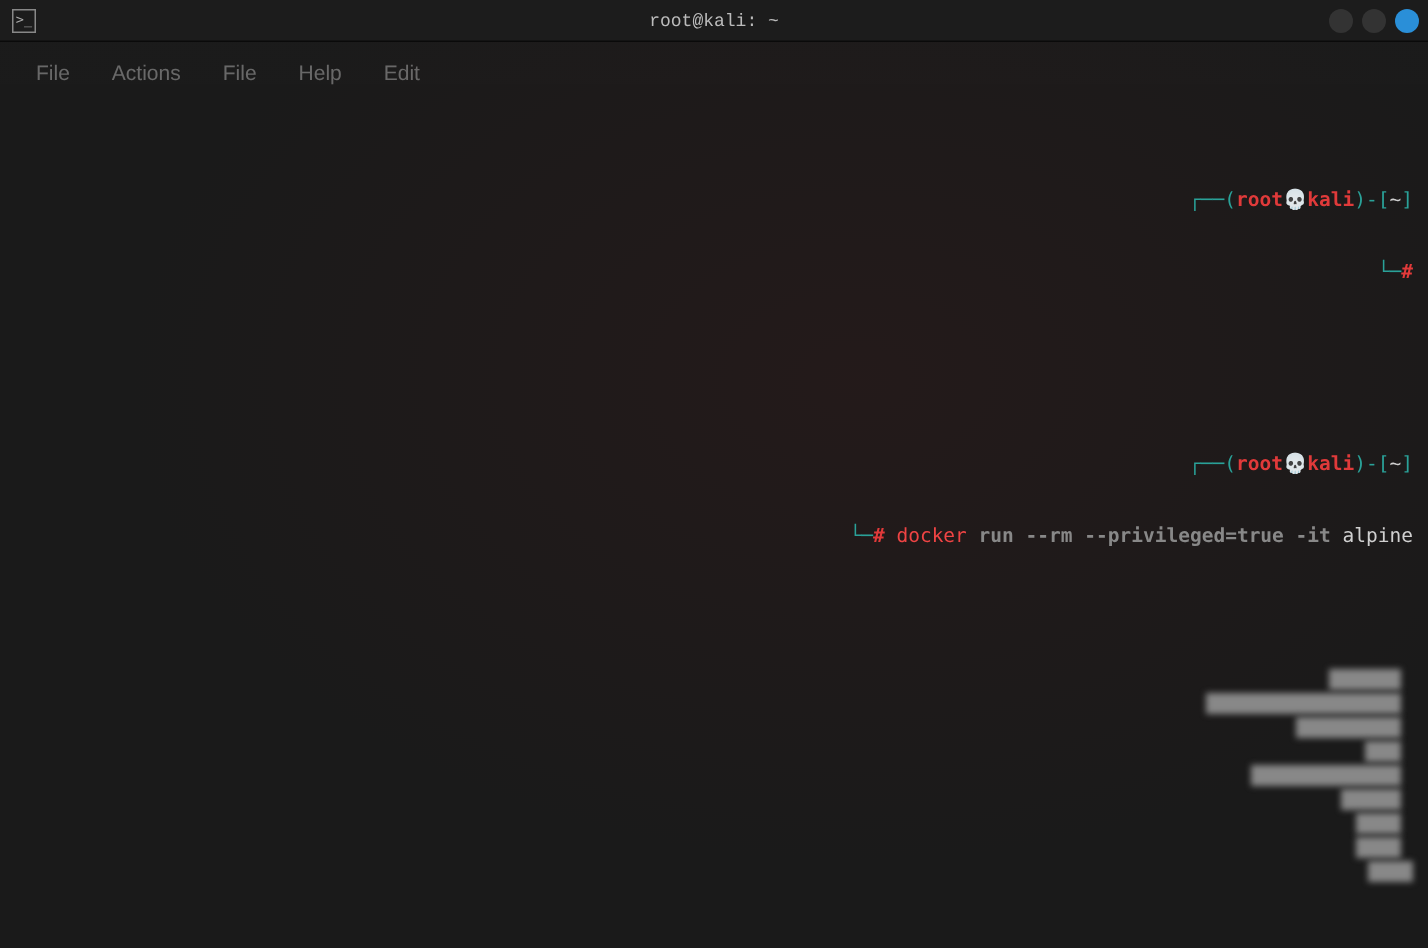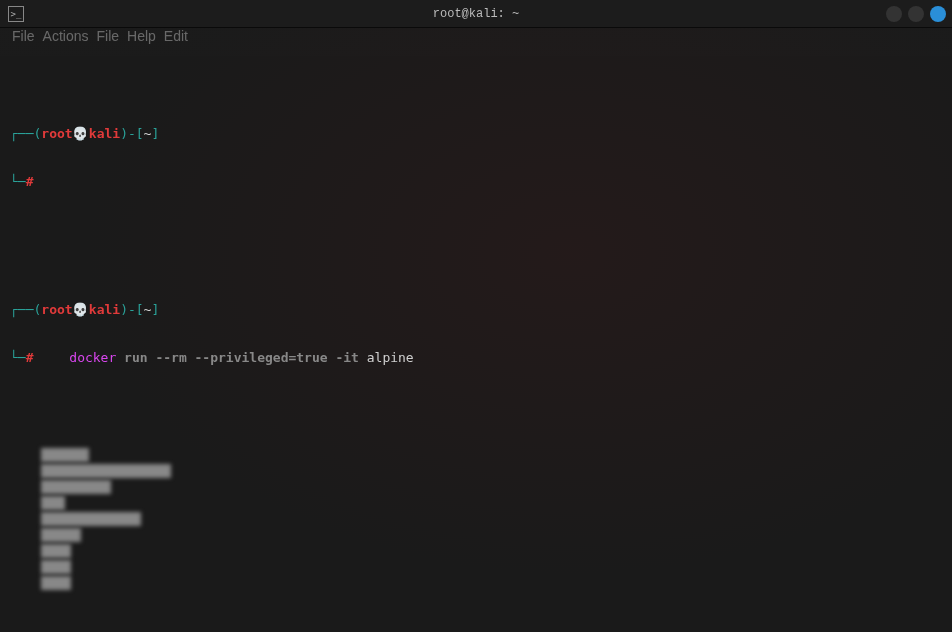--- a/index.html
+++ b/index.html
@@ -57,41 +57,41 @@
   width: 16px;
   height: 16px;
   border-radius: 50%;
   background: #333;
 }
 .window-btn.close { background: #2a8fd8; }
 .menubar {
   height: 28px;
   background: #1c1c1c;
   display: flex;
-  align-items: flex-start;
-  padding: 0 12px;
-  gap: 8px;
+  align-items: flex-end;
+  padding: 0 24px;
+  gap: 28px;
   font-family: sans-serif;
   font-size: 14px;
   color: #ddd;
 }
 .menu-item { cursor: pointer; }
 .terminal {
   padding: 6px 10px;
   line-height: 16px;
   white-space: pre;
   position: relative;
   z-index: 1;
 }
-.ln { min-height: 16px; }
+.ln { min-height: 16px; text-align: right; }
 .red { color: #e03a3a; font-weight: bold; }
 .teal { color: #2aa198; }
 .gray { color: #888; font-weight: bold; }
 .white { color: #d0d0d0; }
-.green { color: #d946ef; margin-left: 28px; }
+.green { color: #ef4444; }
 .blurred-segment {
   display: inline-block;
   background: #888;
   height: 14px;
   vertical-align: middle;
   filter: blur(2px);
 }
 </style>
 </head>
 <body>

